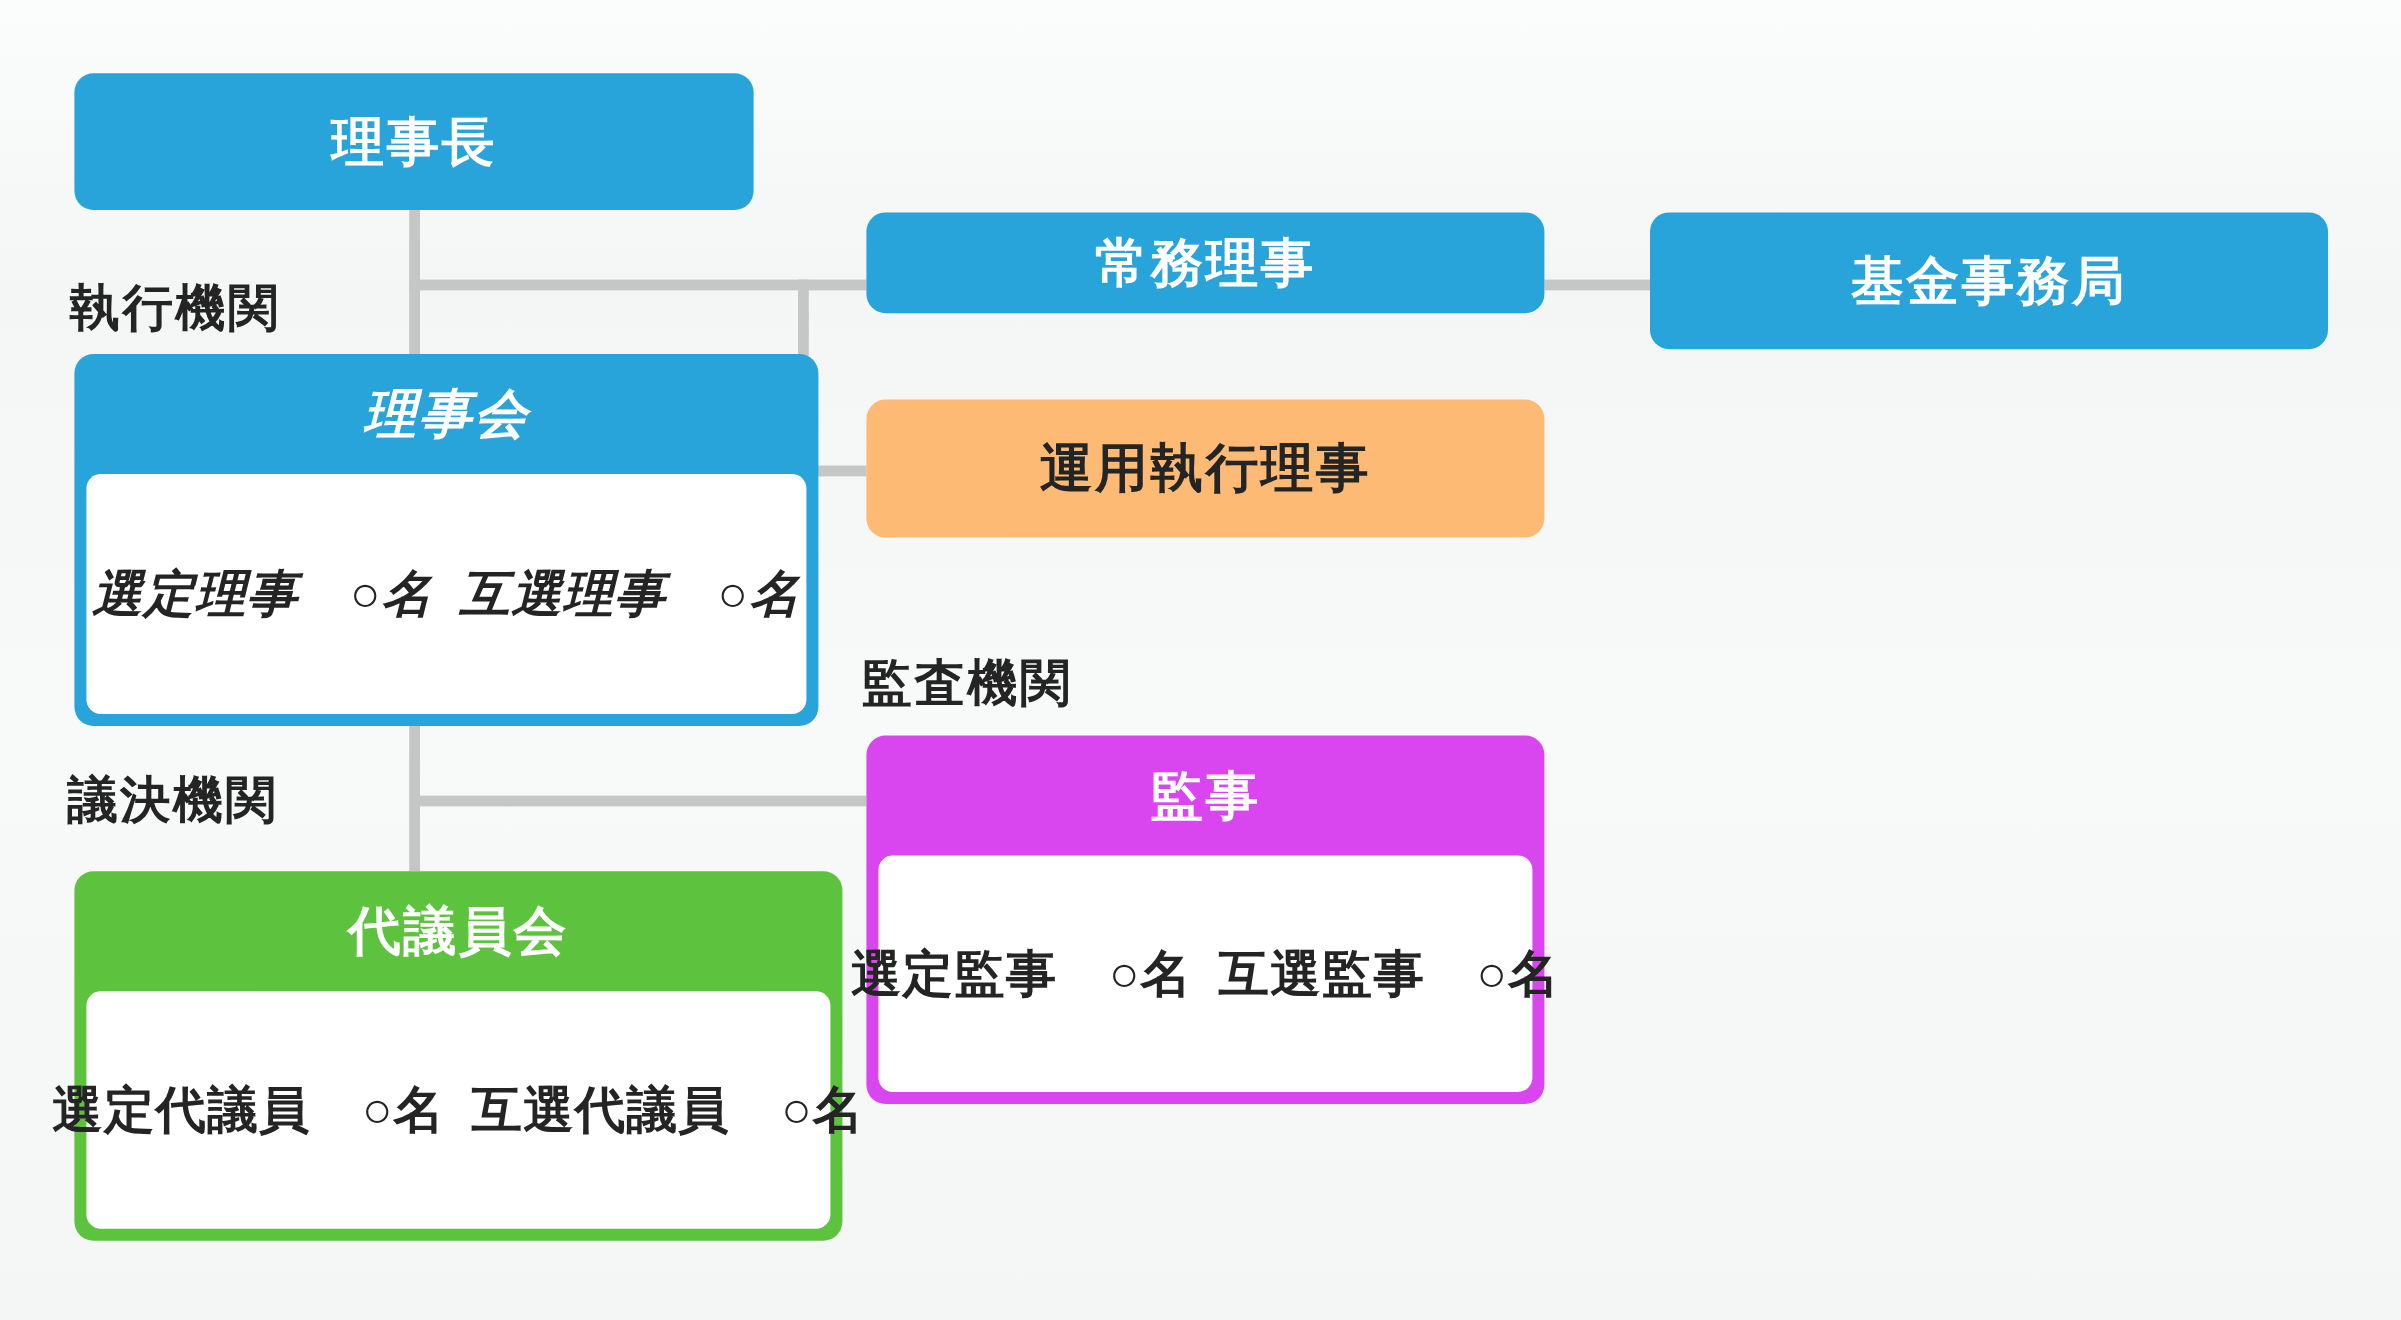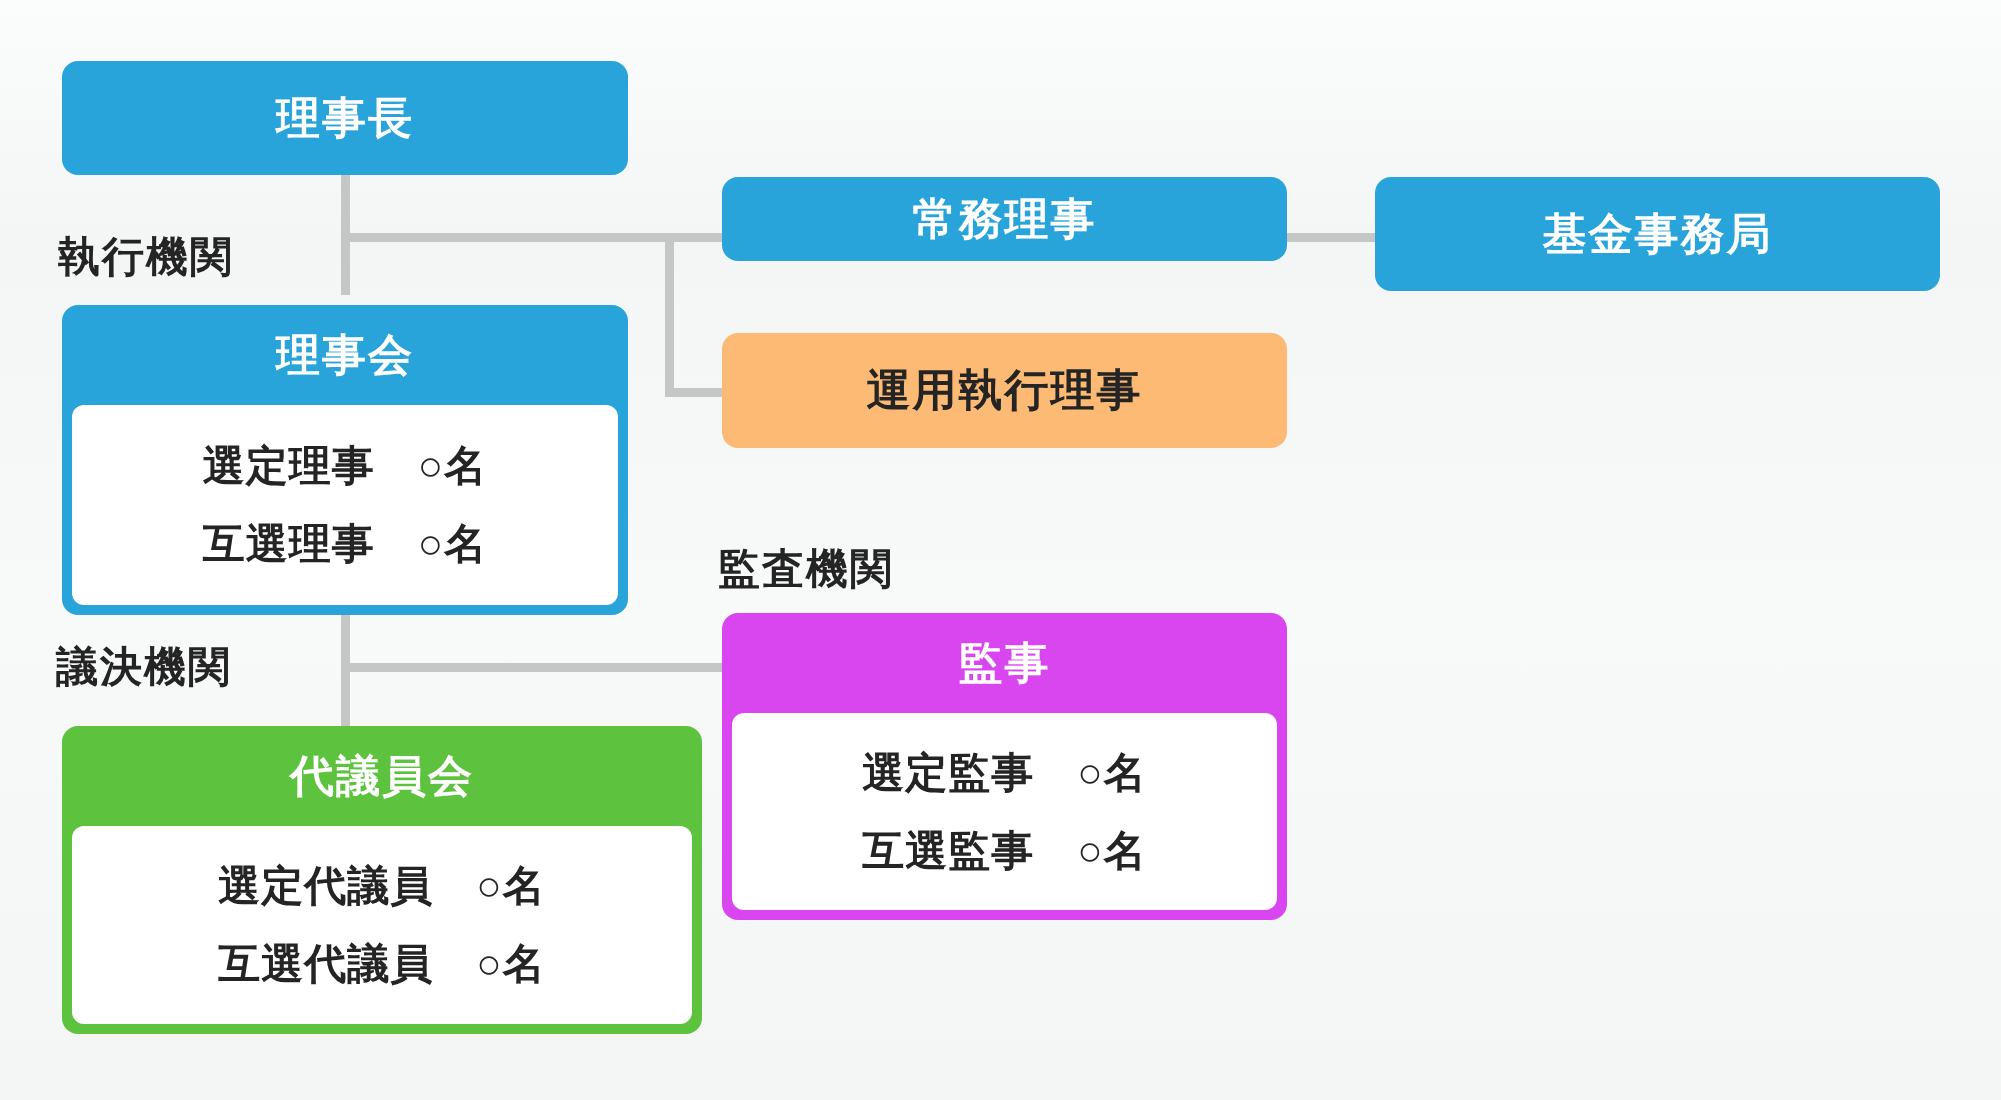--- a/index.html
+++ b/index.html
@@ -33,21 +33,21 @@
   .panelbox.blue{background:#29a4db;}
   .panelbox.purple{background:#d946ef;}
   .panelbox.green{background:#5dc23e;}
   .panelbox .hdr{
     height:100px;flex:0 0 auto;
     display:flex;align-items:center;justify-content:center;
     color:#ffffff;font-size:44px;letter-spacing:2px;
   }
   .panelbox .panel{
     flex:1 1 auto;background:#ffffff;border-radius:12px;
-    display:flex;flex-direction:column;align-items:center;justify-content:center;
+    display:flex;flex-direction:row;align-items:center;justify-content:center;
     gap:22px;
   }
   .panelbox .row{
     font-size:42px;letter-spacing:1px;color:#242424;white-space:pre;
   }
 
   
   .seclabel{
     position:absolute;font-size:42px;letter-spacing:2px;color:#242424;
     line-height:1.1;white-space:nowrap;
@@ -65,21 +65,21 @@
   <div class="line" style="left:1287px;top:233px;width:88px;height:9px;"></div>
   <div class="line" style="left:341px;top:605px;width:9px;height:121px;"></div>
   <div class="line" style="left:345px;top:663px;width:377px;height:9px;"></div>
 
   <div class="node blue" style="left:62px;top:61px;width:566px;height:114px;">
     <span>理事長</span>
   </div>
 
   <div class="seclabel" style="left:58px;top:234px;">執行機関</div>
 
-  <div class="panelbox blue" style="left:62px;top:305px;width:566px;height:310px;">
+  <div class="panelbox blue" style="left:62px;top:295px;width:620px;height:310px;font-style:italic;">
     <div class="hdr">理事会</div>
     <div class="panel">
       <div class="row">選定理事　○名</div>
       <div class="row">互選理事　○名</div>
     </div>
   </div>
 
   <div class="node blue" style="left:722px;top:177px;width:565px;height:84px;">
     <span>常務理事</span>
   </div>

